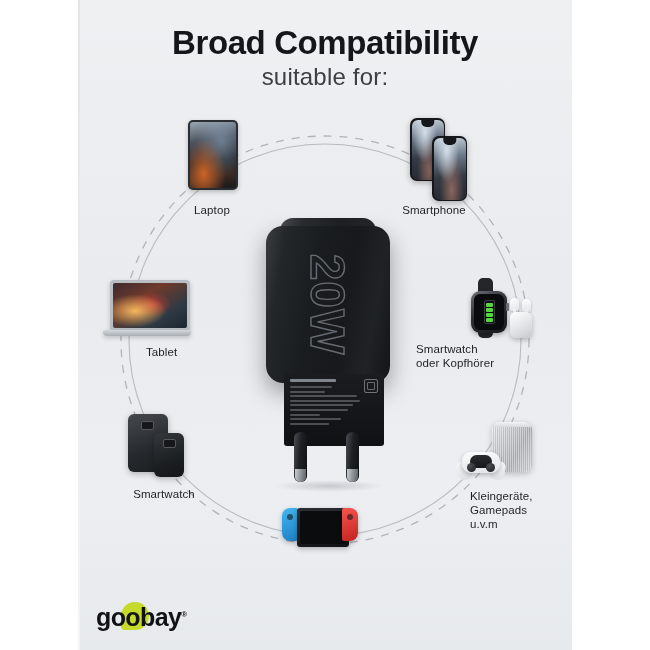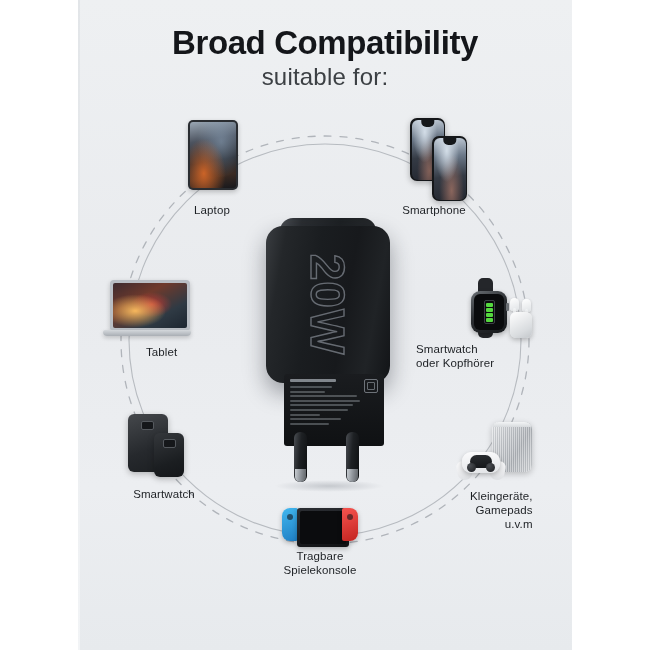--- a/index.html
+++ b/index.html
@@ -249,37 +249,35 @@
     <div class="spk" style="left:36px;top:0;"></div>
     <div class="pad" style="left:0;top:26px;">
       <div class="grip gl"></div>
       <div class="grip gr"></div>
       <div class="padbody"></div>
       <div class="padcenter"></div>
       <div class="stick sl"></div>
       <div class="stick sr"></div>
     </div>
   </div>
-  <div class="lbl l" style="left:470px;top:489px;text-align:right;">Kleingeräte,
+  <div class="lbl l" style="left:470px;top:489px;">Kleingeräte,
 Gamepads
 u.v.m</div>
 
   <div class="sw" style="left:282px;top:508px;">
     <div class="joy joyL">
         <b></b>
       </div>
     <div class="swscr">
         <i></i>
       </div>
     <div class="joy joyR">
         <b></b>
       </div>
   </div>
-  <div class="lbl c" style="left:320px;top:549px;">Tragbare
-Spielekonsole</div>
 
   <div class="dev" style="left:128px;top:414px;width:72px;height:66px;">
     <div class="pb pb1" style="left:0;top:0;">
       <div class="pbport" style="left:13px;top:7px;"></div>
     </div>
     <div class="pb pb2" style="left:26px;top:19px;">
       <div class="pbport" style="left:9px;top:6px;"></div>
     </div>
   </div>
   <div class="lbl c" style="left:164px;top:487px;">Smartwatch</div>
@@ -311,13 +309,17 @@
       <div class="ln" style="width:66%"></div>
       <div class="ln" style="width:34%"></div>
       <div class="ln" style="width:58%"></div>
       <div class="ln" style="width:44%"></div>
     </div>
     <div class="prong pL"></div>
     <div class="prong pR"></div>
     <div class="shadow"></div>
   </div>
 
+  <div class="logo">
+    <div class="bubble"></div>
+    <div class="txt"><span>g</span><span>oo</span><span>bay</span><span class="reg">®</span></div>
+  </div>
 </div>
 
 </body></html>

